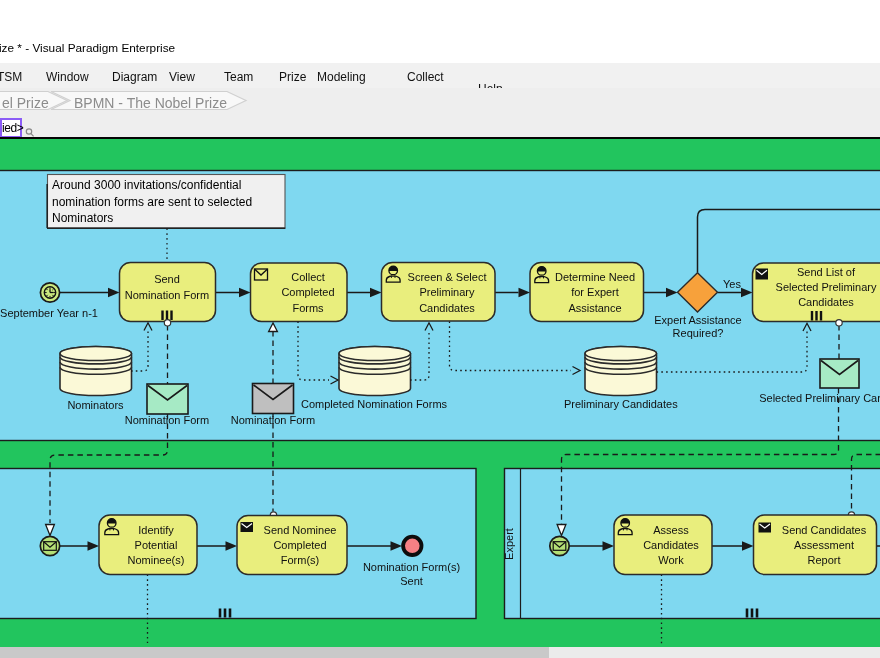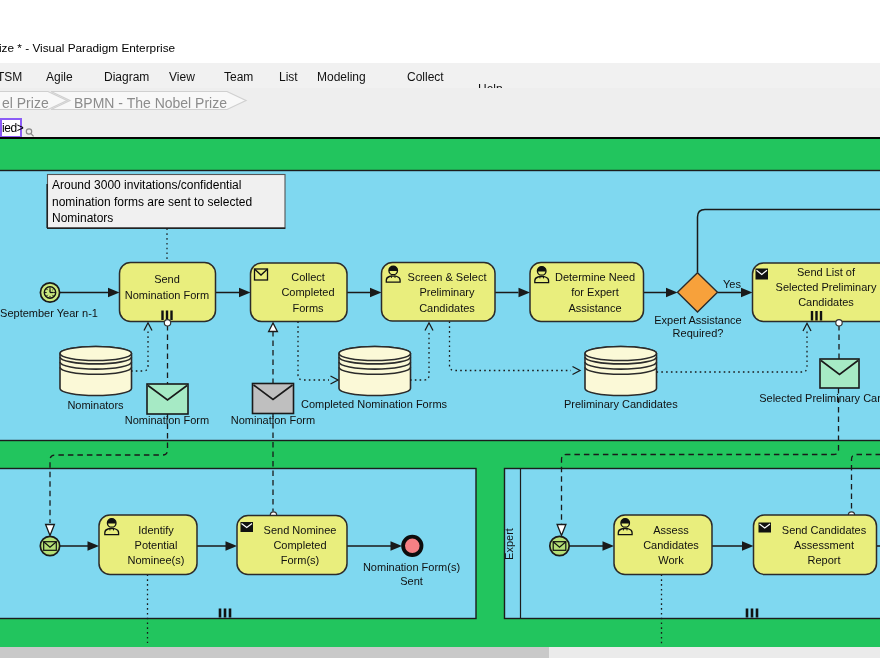--- a/index.html
+++ b/index.html
@@ -10,25 +10,25 @@
 </head>
 <body>
 <div id="page">
 
   <div class="abs" style="left:0;top:0;width:880px;height:29px;background:#ffffff;">
     <div class="abs" style="left:-1px;top:7px;font-size:11.8px;color:#000;">ize * - Visual Paradigm Enterprise</div>
   </div>
 
   <div class="abs" style="left:0;top:29px;width:880px;height:25px;background:#f1f1f1;"></div>
   <div class="abs" style="top:36px;font-size:12px;color:#111;left:-3px;">TSM</div>
-  <div class="abs" style="top:36px;font-size:12px;color:#111;left:46px;">Agile</div>
-  <div class="abs" style="top:36px;font-size:12px;color:#111;left:104px;text-align:right;">Diagram</div>
+  <div class="abs" style="top:36px;font-size:12px;color:#111;left:46px;">Window</div>
+  <div class="abs" style="top:36px;font-size:12px;color:#111;left:112px;text-align:right;">Diagram</div>
   <div class="abs" style="top:36px;font-size:12px;color:#111;left:169px;">View</div>
   <div class="abs" style="top:36px;font-size:12px;color:#111;left:224px;">Team</div>
-  <div class="abs" style="top:36px;font-size:12px;color:#111;left:279px;">List</div>
+  <div class="abs" style="top:36px;font-size:12px;color:#111;left:279px;">Prize</div>
   <div class="abs" style="top:36px;font-size:12px;color:#111;left:317px;">Modeling</div>
   <div class="abs" style="top:36px;font-size:12px;color:#111;left:407px;">Collect</div>
   <div class="abs" style="top:48px;font-size:12px;color:#111;left:478px;">Help</div>
 
   <div class="abs" style="left:0;top:54px;width:880px;height:49px;background:#eeeeee;"></div>
   <svg class="abs" style="left:0;top:54px;" width="880" height="49" viewBox="0 0 880 49">
     <path d="M-10,3.5 L48,3.5 L67,12.5 L48,21.5 L-10,21.5 Z" fill="#f8f8f8" stroke="#d0d0d0" stroke-width="1.2"></path>
     <path d="M51,3.5 L227,3.5 L246,12.5 L227,21.5 L51,21.5 L70,12.5 Z" fill="#f8f8f8" stroke="#d0d0d0" stroke-width="1.2"></path>
     <text x="2" y="19.5" font-size="14" fill="#8c8c8c">el Prize</text>
     <text x="74" y="19.5" font-size="14" fill="#8c8c8c">BPMN - The Nobel Prize</text>

